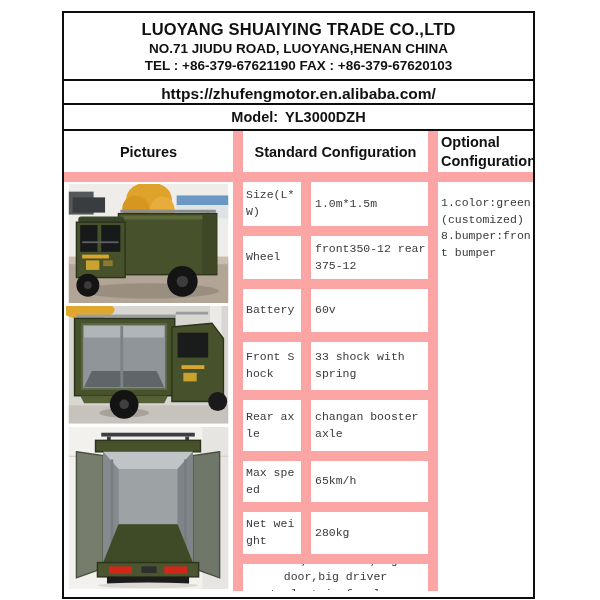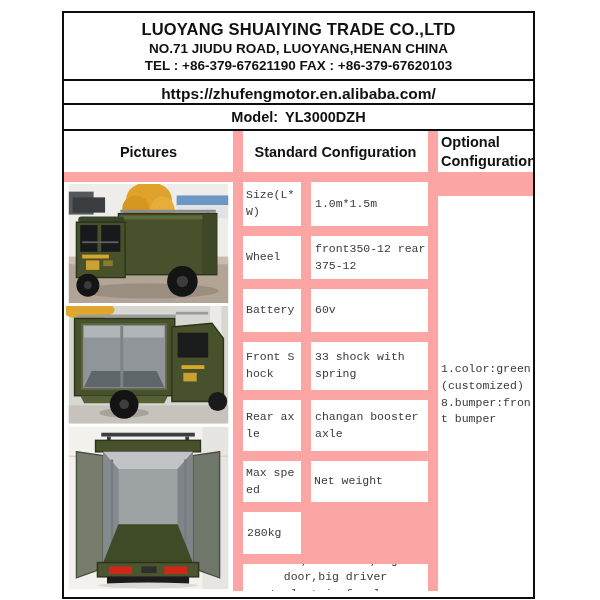--- a/index.html
+++ b/index.html
@@ -29,22 +29,22 @@
   .cell{background:#fff;box-sizing:border-box;overflow:hidden;}
   .colhead{display:flex;align-items:center;justify-content:center;
            font-size:14.5px;font-weight:700;color:#111;text-align:center;}
   .colhead.left{justify-content:flex-start;text-align:left;padding-left:3px;line-height:1.25;}
   .mono{font-family:"Liberation Mono","DejaVu Sans Mono",monospace;
         font-size:11.5px;line-height:1.45;color:#3a3a3a;}
   .namecell{display:flex;align-items:center;padding:1px 2px 1px 3px;word-break:break-all;}
   .valcell{display:flex;align-items:center;padding:1px 2px 1px 4px;}
   .otherscell{grid-column:2/5;display:flex;align-items:center;justify-content:center;
               text-align:center;padding:2px 0;}
-  .optcell{grid-column:4;grid-row:2/10;display:flex;flex-direction:column;justify-content:center;
-           padding:4px 2px 2px 3px;overflow-wrap:break-word;word-wrap:break-word;margin-top:14px;}
+  .optcell{grid-column:4;grid-row:2/10;display:flex;flex-direction:column;justify-content:flex-start;
+           padding:13px 2px 2px 3px;overflow-wrap:break-word;word-wrap:break-word;}
   .piccell{grid-column:1;grid-row:2/10;padding:2px;display:flex;flex-direction:column;gap:3px;}
   .photo{display:block;width:100%;}
 </style>
 </head>
 <body>
 
 <div class="page">
   <div class="doc">
 
     <div class="company-cell">
@@ -175,20 +175,21 @@
       <div class="cell namecell mono">Battery</div>
       <div class="cell valcell mono">60v</div>
 
       <div class="cell namecell mono">Front Shock</div>
       <div class="cell valcell mono">33 shock with spring</div>
 
       <div class="cell namecell mono">Rear axle</div>
       <div class="cell valcell mono">changan booster axle</div>
 
       <div class="cell namecell mono">Max speed</div>
+      <div class="cell valcell mono">65km/h</div>
 
       <div class="cell namecell mono">Net weight</div>
       <div class="cell valcell mono">280kg</div>
 
       <div class="cell otherscell mono" style="grid-column:2/4;">Others:reversing camera,rear door,right door,big driver seat,electric fan,luggage rack, skylight,</div>
 
       <div class="cell optcell mono">
         <div>1.color:green(customized)</div>
         <div>8.bumper:front bumper</div>
       </div>

